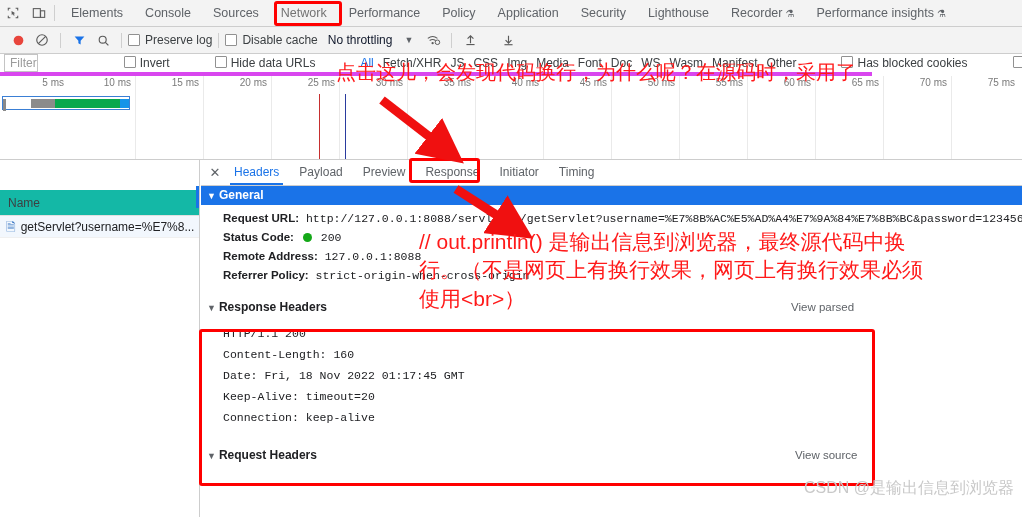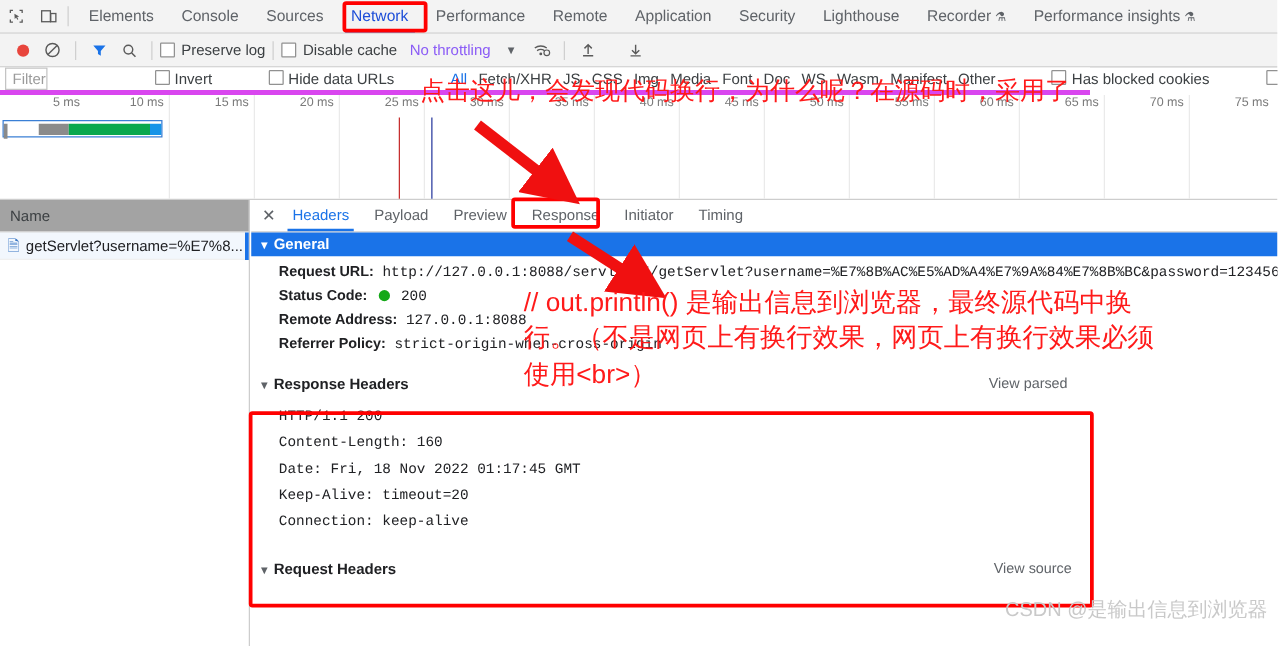--- a/index.html
+++ b/index.html
@@ -27,21 +27,21 @@
   }
   .tb-icon svg { display: block; }
   .tb-sep {
     width: 1px; height: 16px; background: #cfcfcf; margin: 0 5px 0 2px;
   }
   .tab {
     padding: 0 11px; height: 26px; line-height: 26px;
     font-size: 12.5px; color: #5f6368; white-space: nowrap;
     position: relative;
   }
-  .tab.sel { color: #1d4ed8; }
+  .tab.sel { color: #737373; }
   .tab.sel::after {
     content: ""; position: absolute; left: 6px; right: 6px; bottom: 0;
     height: 2px; background: #1a73e8;
   }
   .tab .flask { font-size: 10px; margin-left: 3px; color: #5f6368; }
 
   
   .toolbar {
     position: absolute; left: 0; top: 27px; width: 1022px; height: 27px;
     background: #f3f3f3;
@@ -57,21 +57,21 @@
   .tb-sep2 { width: 1px; height: 15px; background: #cfcfcf; margin: 0 6px; }
   .chk {
     display: inline-flex; align-items: center; gap: 5px;
     font-size: 12px; color: #3c4043; white-space: nowrap;
   }
   .box {
     width: 12px; height: 12px; border: 1px solid #919191; background: #fff;
     border-radius: 1px; display: inline-block;
   }
   .throttle {
-    font-size: 12px; color: #8b5cf6; margin-left: 10px; white-space: nowrap;
+    font-size: 12px; color: #0f172a; margin-left: 10px; white-space: nowrap;
   }
   .caret { color: #5f6368; font-size: 9px; margin-left: 12px; }
 
   
   .filterrow {
     position: absolute; left: 0; top: 54px; width: 872px; height: 22px;
     background: #fff; border-bottom: 4px solid #d946ef;
     display: flex; align-items: center; gap: 35px;
   }
   .filterbox {
@@ -110,21 +110,22 @@
   .evt-line { position: absolute; top: 18px; width: 1px; height: 66px; }
 
   
   .leftpane {
     position: absolute; left: 0; top: 160px; width: 200px; height: 357px;
     background: #fff; border-right: 1px solid #cdcdcd;
   }
   .lp-header {
     height: 26px; line-height: 26px; padding-left: 8px;
     font-size: 12px; color: #3c4043; border-bottom: 1px solid #e0e0e0;
-    background: #a3a3a3;
+    background: #14b8a6;
+    margin-top: 30px;
   }
   .req-row {
     height: 22px; display: flex; align-items: center; gap: 5px;
     padding-left: 6px; background: #f2f7fd; font-size: 12px; color: #202124;
     border-bottom: 1px solid #f0f0f0;
   }
   .doc-ico { color: #3b78c4; font-size: 12px; line-height: 1; }
   .req-name { white-space: nowrap; overflow: hidden; text-overflow: clip; }
   .sel-edge {
     position: absolute; right: 0; top: 26px; width: 3px; height: 22px; background: #1a73e8;
@@ -208,21 +209,21 @@
         <rect x="9.8" y="5.5" width="4.7" height="7.5" fill="none" stroke="#5a5a5a" stroke-width="1.2"></rect>
       </svg>
     </div>
     <div class="tb-sep"></div>
 
     <div class="tab"><span>Elements</span></div>
     <div class="tab"><span>Console</span></div>
     <div class="tab"><span>Sources</span></div>
     <div class="tab sel"><span>Network</span></div>
     <div class="tab"><span>Performance</span></div>
-    <div class="tab"><span>Remote</span></div>
+    <div class="tab"><span>Policy</span></div>
     <div class="tab"><span>Application</span></div>
     <div class="tab"><span>Security</span></div>
     <div class="tab"><span>Lighthouse</span></div>
     <div class="tab">
       <span>Recorder</span><span class="flask">⚗</span>
     </div>
     <div class="tab">
       <span>Performance insights</span><span class="flask">⚗</span>
     </div>
   </div>

